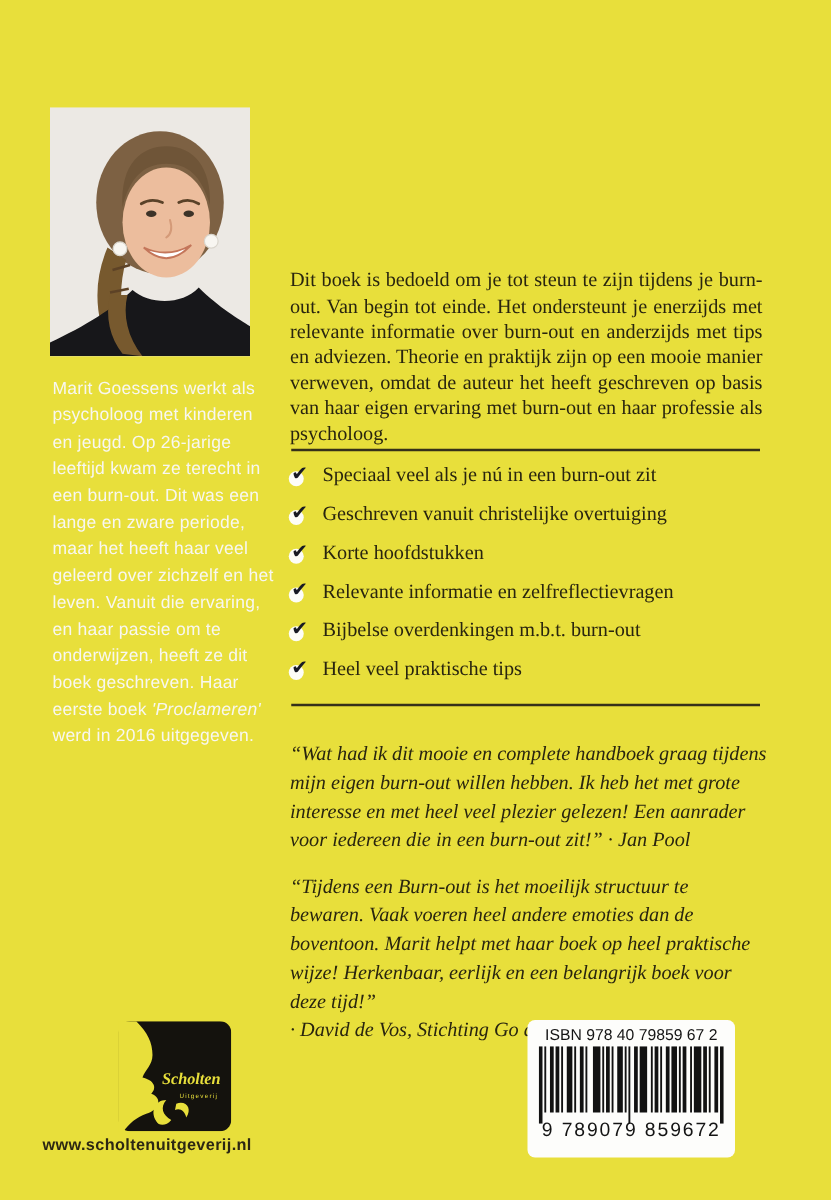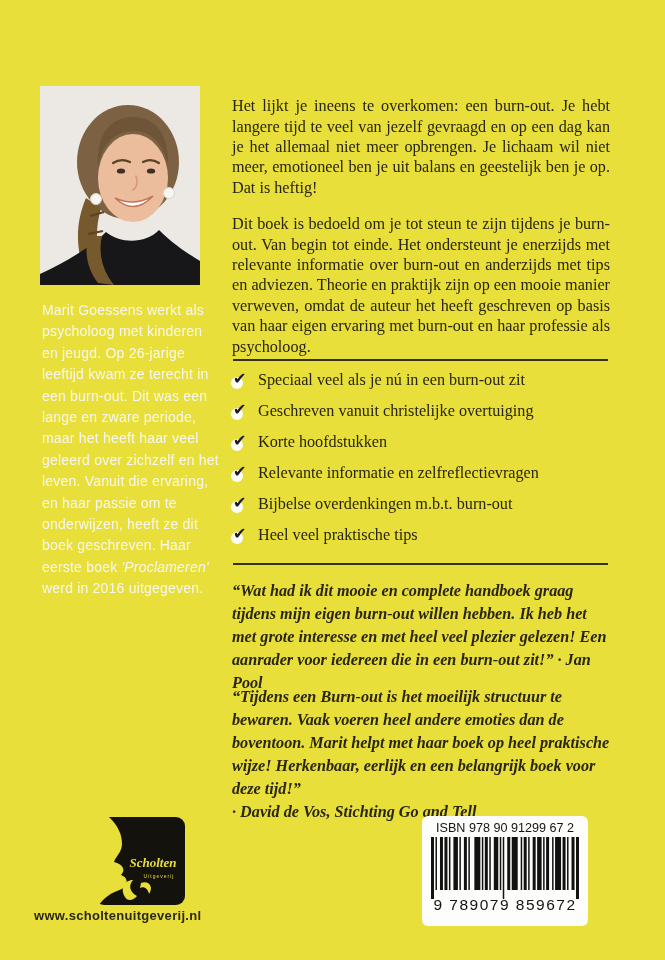--- a/index.html
+++ b/index.html
@@ -49,22 +49,23 @@
   .check::before{ 
     content:"";position:absolute;left:-1px;top:6px;width:12px;height:12px;
     background:#fdfdf8;border-radius:50%;
   }
   .check::after{
     content:"\2714";position:absolute;left:1px;top:-1px;
     font-size:16px;font-weight:bold;color:#181a24;
   }
   .quote{
     position:absolute;left:232px;width:382px;
-    font-size:16.2px;line-height:23px;font-weight:bold;font-style:italic;
+    font-size:16.2px;line-height:23px;font-weight:normal;font-style:italic;
     color:#29250f;
+    margin-top:12px;
   }
   .q1{top:580px;}
   .q2{top:686px;}
   .quote .attr-inline{margin-left:4px;}
   .quote .attr-block{display:block;}
   
   .logo{position:absolute;left:95px;top:817px;width:90px;height:92px;}
   .website{
     position:absolute;left:34px;top:908px;width:212px;text-align:left;
     font-family:"Liberation Sans", sans-serif;
@@ -121,21 +122,20 @@
       <path d="M0 199 L0 188 C 28 175 52 160 66 146 C 80 158 106 158 119 144 C 135 160 152 170 160 175 L160 199 Z" fill="#17171a"></path>
 
       <path d="M48 150 C 44 168 48 184 58 197 L 74 199 C 62 184 58 166 62 150 Z" fill="#77592e"></path>
     </svg>
   </div>
 
   <div class="bio">
     <span>Marit Goessens werkt als psycholoog met kinderen en jeugd. Op 26-jarige leeftijd kwam ze terecht in een burn-out. Dit was een lange en zware periode, maar het heeft haar veel geleerd over zichzelf en het leven. Vanuit die ervaring, en haar passie om te onderwijzen, heeft ze dit boek geschreven. Haar eerste boek </span><span class="book-title">'Proclameren'</span><span> werd in 2016 uitgegeven.</span>
   </div>
 
-  <p class="para p1">Het lijkt je ineens te overkomen: een burn-out. Je hebt langere tijd te veel van jezelf gevraagd en op een dag kan je het allemaal niet meer opbrengen. Je lichaam wil niet meer, emotioneel ben je uit balans en geestelijk ben je op. Dat is heftig!</p>
   <p class="para p2">Dit boek is bedoeld om je tot steun te zijn tijdens je burn-out. Van begin tot einde. Het ondersteunt je enerzijds met relevante informatie over burn-out en anderzijds met tips en adviezen. Theorie en praktijk zijn op een mooie manier verweven, omdat de auteur het heeft geschreven op basis van haar eigen ervaring met burn-out en haar professie als psycholoog.</p>
 
   <div class="divider d1"></div>
 
   <ul class="checklist">
     <li><span class="check"></span><span>Speciaal veel als je nú in een burn-out zit</span></li>
     <li><span class="check"></span><span>Geschreven vanuit christelijke overtuiging</span></li>
     <li><span class="check"></span><span>Korte hoofdstukken</span></li>
     <li><span class="check"></span><span>Relevante informatie en zelfreflectievragen</span></li>
     <li><span class="check"></span><span>Bijbelse overdenkingen m.b.t. burn-out</span></li>
@@ -159,21 +159,21 @@
 
       <path d="M30 80 C 25 72 29 63 38 63 C 33 69 35 75 42 79 C 38 84 32 84 30 80 Z" fill="#e8df3b"></path>
       <path d="M46 66 C 54 63 59 70 54 77 C 53 72 49 69 45 71 Z" fill="#e8df3b"></path>
       <text x="58" y="50" text-anchor="middle" font-family="Liberation Serif, serif" font-style="italic" font-weight="bold" font-size="13" fill="#e8df3b">Scholten</text>
       <text x="64" y="61" text-anchor="middle" font-family="Liberation Sans, sans-serif" font-size="5" letter-spacing="1" fill="#e8df3b">Uitgeverij</text>
     </svg>
   </div>
   <div class="website">www.scholtenuitgeverij.nl</div>
 
   <div class="barcode-box">
-    <div class="isbn-label">ISBN 978 90 91299 67 2</div>
+    <div class="isbn-label">ISBN 978 40 79859 67 2</div>
     <svg class="bars" id="barcode-svg" width="148" height="62">
         <rect x="0.00" y="0" width="2.99" height="62" fill="#121212"></rect>
         <rect x="4.48" y="0" width="1.49" height="53" fill="#121212"></rect>
         <rect x="8.97" y="0" width="2.99" height="53" fill="#121212"></rect>
         <rect x="13.45" y="0" width="2.99" height="53" fill="#121212"></rect>
         <rect x="17.94" y="0" width="1.49" height="53" fill="#121212"></rect>
         <rect x="22.42" y="0" width="4.48" height="53" fill="#121212"></rect>
         <rect x="28.40" y="0" width="1.49" height="53" fill="#121212"></rect>
         <rect x="32.89" y="0" width="2.99" height="53" fill="#121212"></rect>
         <rect x="37.37" y="0" width="1.49" height="53" fill="#121212"></rect>

